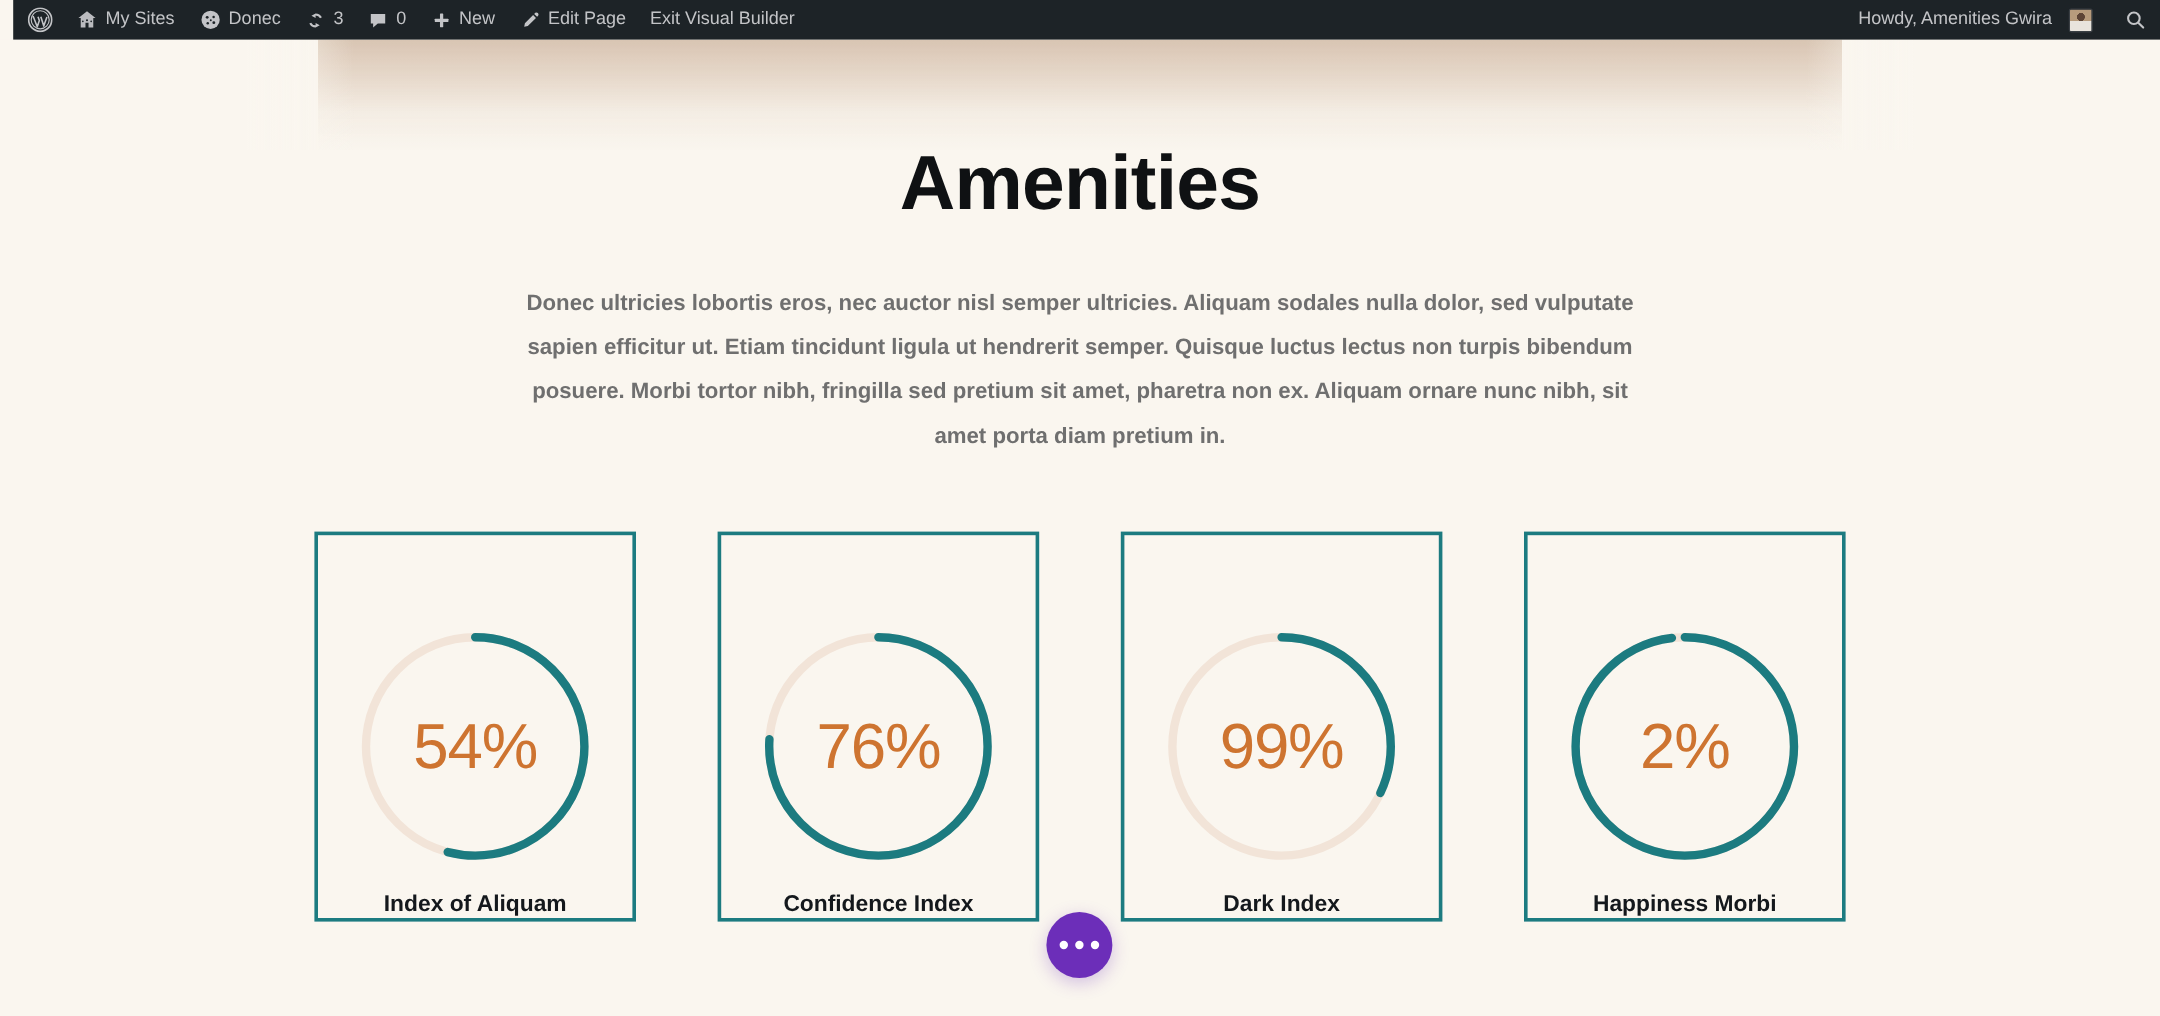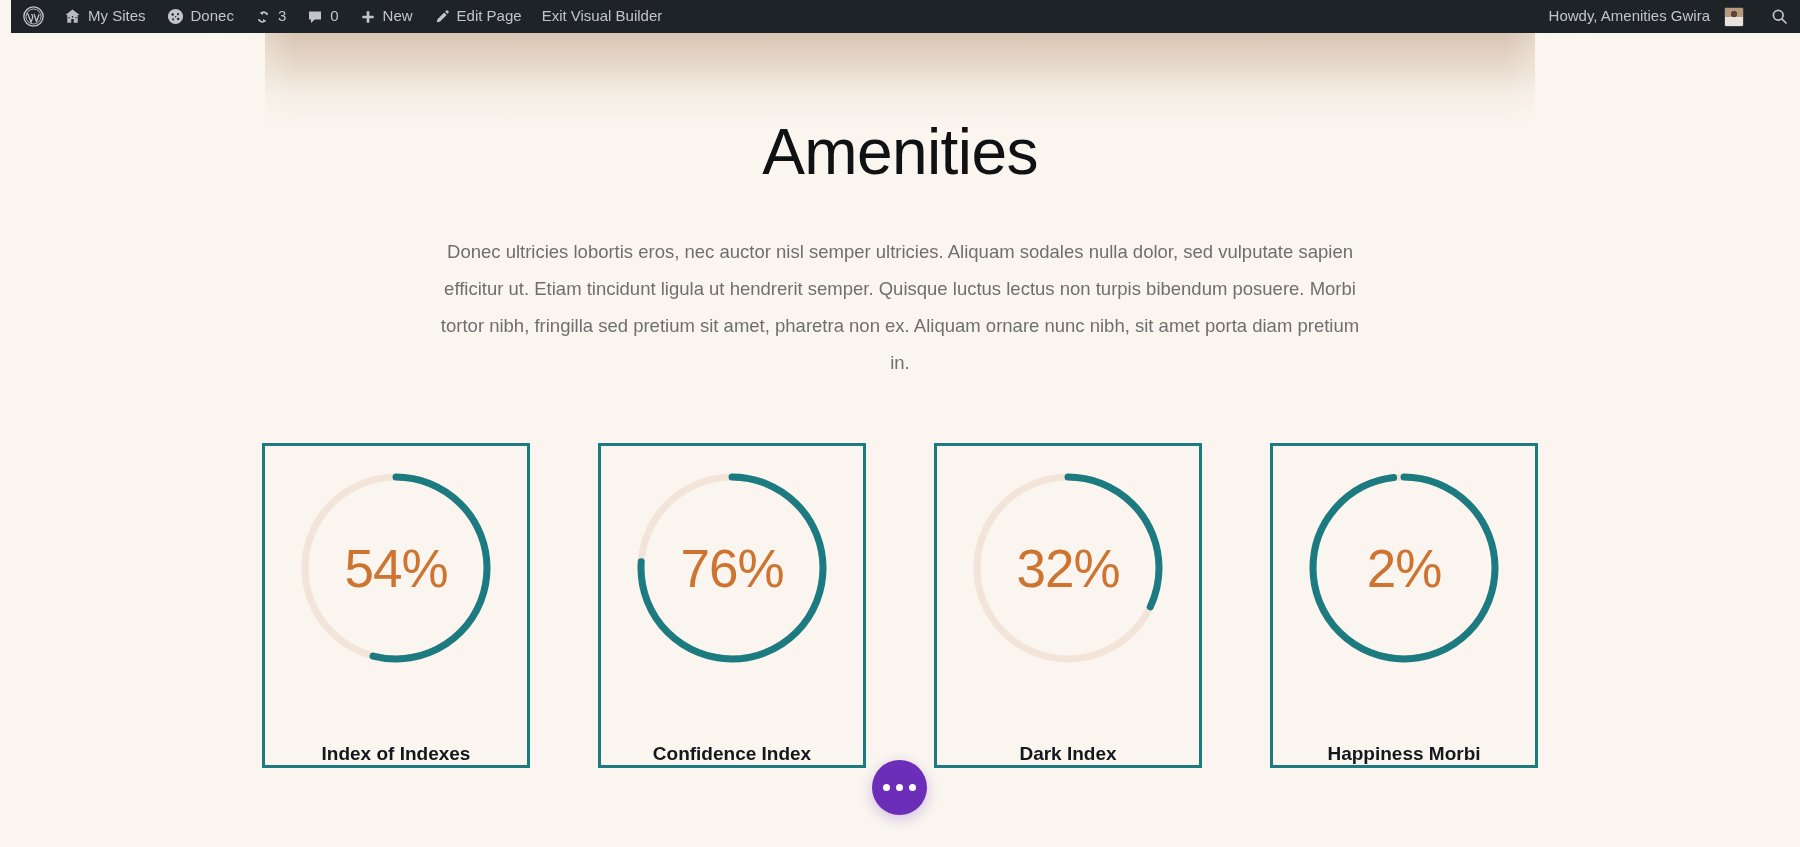--- a/index.html
+++ b/index.html
@@ -109,52 +109,52 @@
   #section-inner {
     position: relative;
     z-index: 2;
     width: 1800px;
     padding-top: 84px;
     text-align: center;
   }
 
   #section-title {
     font-size: 64px;
-    font-weight: 400;
+    font-weight: 700;
     color: #0f1113;
     letter-spacing: -0.6px;
     line-height: 1.1;
   }
 
   #section-paragraph {
     margin: 46px auto 0;
     width: 925px;
     font-size: 18.5px;
     line-height: 2.0;
     color: #6f6f6f;
-    font-weight: 400;
+    font-weight: 700;
   }
 
   
   #counters-row {
     margin-top: 62px;
     display: flex;
     justify-content: center;
     gap: 68px;
   }
 
   .counter-card {
     width: 268px;
     height: 325px;
     border: 3px solid #1c7b80;
     background: transparent;
     display: flex;
     flex-direction: column;
     align-items: center;
-    justify-content: space-between;
+    justify-content: flex-end;
     padding-top: 20px;
   }
 
   .circle-wrap {
     position: relative;
     width: 204px;
     height: 204px;
   }
   .circle-wrap svg { display: block; transform: rotate(-90deg); }
   .circle-track { fill: none; stroke: #f2e4d8; stroke-width: 7; }
@@ -316,41 +316,41 @@
     <div id="counters-row">
 
       <div class="counter-card">
         <div class="circle-wrap">
           <svg width="204" height="204" viewBox="0 0 204 204">
             <circle class="circle-track" cx="102" cy="102" r="91"></circle>
             <circle class="circle-bar" id="bar-0" cx="102" cy="102" r="91" stroke-dasharray="308.7557259948049 263.01413695853745" stroke-dashoffset="0"></circle>
           </svg>
           <div class="circle-value">54%</div>
         </div>
-        <div class="counter-title">Index of Indexes</div>
+        <div class="counter-title">Index of Aliquam</div>
       </div>
 
       <div class="counter-card">
         <div class="circle-wrap">
           <svg width="204" height="204" viewBox="0 0 204 204">
             <circle class="circle-track" cx="102" cy="102" r="91"></circle>
             <circle class="circle-bar" id="bar-1" cx="102" cy="102" r="91" stroke-dasharray="434.5450958445402 137.22476710880215" stroke-dashoffset="0"></circle>
           </svg>
           <div class="circle-value">76%</div>
         </div>
         <div class="counter-title">Confidence Index</div>
       </div>
 
       <div class="counter-card">
         <div class="circle-wrap">
           <svg width="204" height="204" viewBox="0 0 204 204">
             <circle class="circle-track" cx="102" cy="102" r="91"></circle>
             <circle class="circle-bar" id="bar-2" cx="102" cy="102" r="91" stroke-dasharray="182.96635614506954 388.8035068082728" stroke-dashoffset="0"></circle>
           </svg>
-          <div class="circle-value">32%</div>
+          <div class="circle-value">99%</div>
         </div>
         <div class="counter-title">Dark Index</div>
       </div>
 
       <div class="counter-card">
         <div class="circle-wrap">
           <svg width="204" height="204" viewBox="0 0 204 204">
             <circle class="circle-track" cx="102" cy="102" r="91"></circle>
             <circle class="circle-bar" id="bar-3" cx="102" cy="102" r="91" stroke-dasharray="560.3344656942755 11.435397259066804" stroke-dashoffset="0"></circle>
           </svg>

